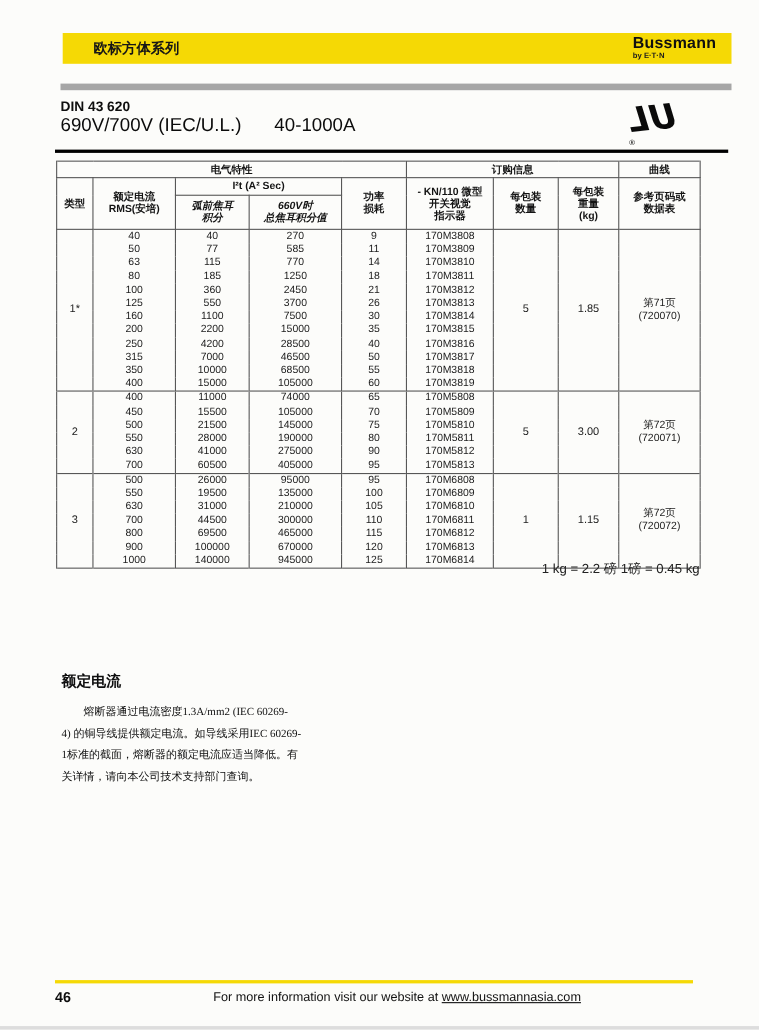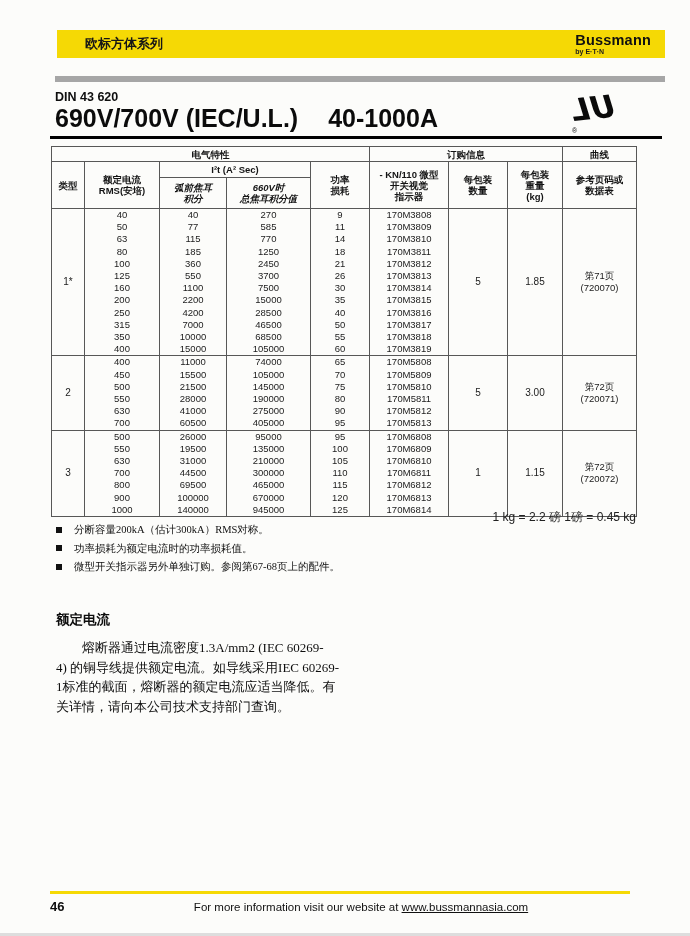--- a/index.html
+++ b/index.html
@@ -9,21 +9,21 @@
   .header-bar{position:absolute;left:57px;top:30px;width:608px;height:28px;background:#F5D905;display:flex;align-items:center;justify-content:space-between;box-sizing:border-box;padding:0 14px 0 28px;}
   .series-title{font-weight:bold;font-size:13px;color:#161616;}
   .brand{line-height:1;text-align:left;}
   .brand-name{font-weight:bold;font-size:14.5px;color:#101010;letter-spacing:.2px;}
   .brand-sub{font-size:7px;font-weight:bold;color:#1c1c1c;margin-top:1px;}
 
   .gray-bar{position:absolute;left:55px;top:76px;width:610px;height:6px;background:#A6A6A6;}
 
   
   .din{position:absolute;left:55px;top:90px;font-size:12.5px;font-weight:bold;color:#0e0e0e;}
-  .main-title{position:absolute;left:55px;top:104px;font-size:25px;font-weight:bold;color:#0b0b0b;white-space:nowrap;}
+  .main-title{position:absolute;left:55px;top:104px;font-size:17px;font-weight:normal;color:#0b0b0b;white-space:nowrap;}
   .range{margin-left:30px;}
   .ul-mark{position:absolute;right:60px;top:90px;width:60px;height:42px;}
   .ul-letters{display:inline-block;font-family:"DejaVu Sans",sans-serif;font-weight:bold;font-style:italic;font-size:31px;color:#0a0a0a;transform:scaleX(-1) rotate(6deg);transform-origin:center;}
   .ul-reg{position:absolute;left:2px;bottom:-2px;font-size:7px;color:#0a0a0a;}
   .title-rule{position:absolute;left:50px;top:136px;width:612px;height:3px;background:#000;}
 
   
   .spec-table{position:absolute;left:51px;top:146px;width:585px;table-layout:fixed;border-collapse:collapse;color:#1b1b1b;border-top:1px solid #575757;border-bottom:1px solid #575757;}
   .spec-table th,.spec-table td{border-left:1px solid #575757;border-right:1px solid #575757;padding:0;text-align:center;vertical-align:middle;white-space:pre-line;}
   .spec-table th{font-weight:bold;font-size:9.5px;line-height:11px;color:#141414;}
@@ -40,21 +40,21 @@
   .unit-note{position:absolute;left:346px;top:509px;width:290px;text-align:right;font-size:12px;color:#222;}
 
   
   .footnotes{position:absolute;left:56px;top:523px;margin:0;padding:0;font-family:"Liberation Serif",serif;font-size:10.5px;color:#101010;}
   .footnotes li{list-style:none;display:flex;align-items:flex-start;margin-bottom:4.5px;}
   .bullet{flex:none;width:6px;height:6px;background:#111;margin:3.5px 12px 0 0;}
 
   
   .section{position:absolute;left:56px;top:611px;width:332px;font-family:"Liberation Serif",serif;color:#0e0e0e;}
   .section-h{font-size:13.5px;font-weight:bold;margin:0 0 9px 0;}
-  .section-p{font-size:13px;line-height:19.5px;margin:0;white-space:pre-line;text-indent:2em;}
+  .section-p{font-size:10px;line-height:19.5px;margin:0;white-space:pre-line;text-indent:2em;}
 
   
   .footer-rule{position:absolute;left:50px;top:891px;width:580px;height:3px;background:#F5D905;}
   .page-num{position:absolute;left:50px;top:899px;font-size:13px;font-weight:bold;color:#0d0d0d;}
   .footer-text{position:absolute;left:16px;top:901px;width:690px;text-align:center;font-size:11.5px;color:#111;}
   .footer-link{text-decoration:underline;color:#111;}
 </style>
 </head>
 <body>
 
@@ -314,34 +314,20 @@
           <td class="data-cell">140000</td>
           <td class="data-cell">945000</td>
           <td class="data-cell">125</td>
           <td class="data-cell">170M6814</td>
         </tr>
       </tbody>
   </table>
 
   <div class="unit-note">1 kg = 2.2 磅   1磅 = 0.45 kg</div>
 
-  <ul class="footnotes">
-    <li>
-        <span class="bullet"></span>
-        <span>分断容量200kA（估计300kA）RMS对称。</span>
-      </li>
-    <li>
-        <span class="bullet"></span>
-        <span>功率损耗为额定电流时的功率损耗值。</span>
-      </li>
-    <li>
-        <span class="bullet"></span>
-        <span>微型开关指示器另外单独订购。参阅第67-68页上的配件。</span>
-      </li>
-  </ul>
 
   <div class="section">
     <div class="section-h">额定电流</div>
     <p class="section-p">熔断器通过电流密度1.3A/mm2 (IEC 60269-
 4) 的铜导线提供额定电流。如导线采用IEC 60269-
 1标准的截面，熔断器的额定电流应适当降低。有
 关详情，请向本公司技术支持部门查询。</p>
   </div>
 
   <div class="footer-rule"></div>

